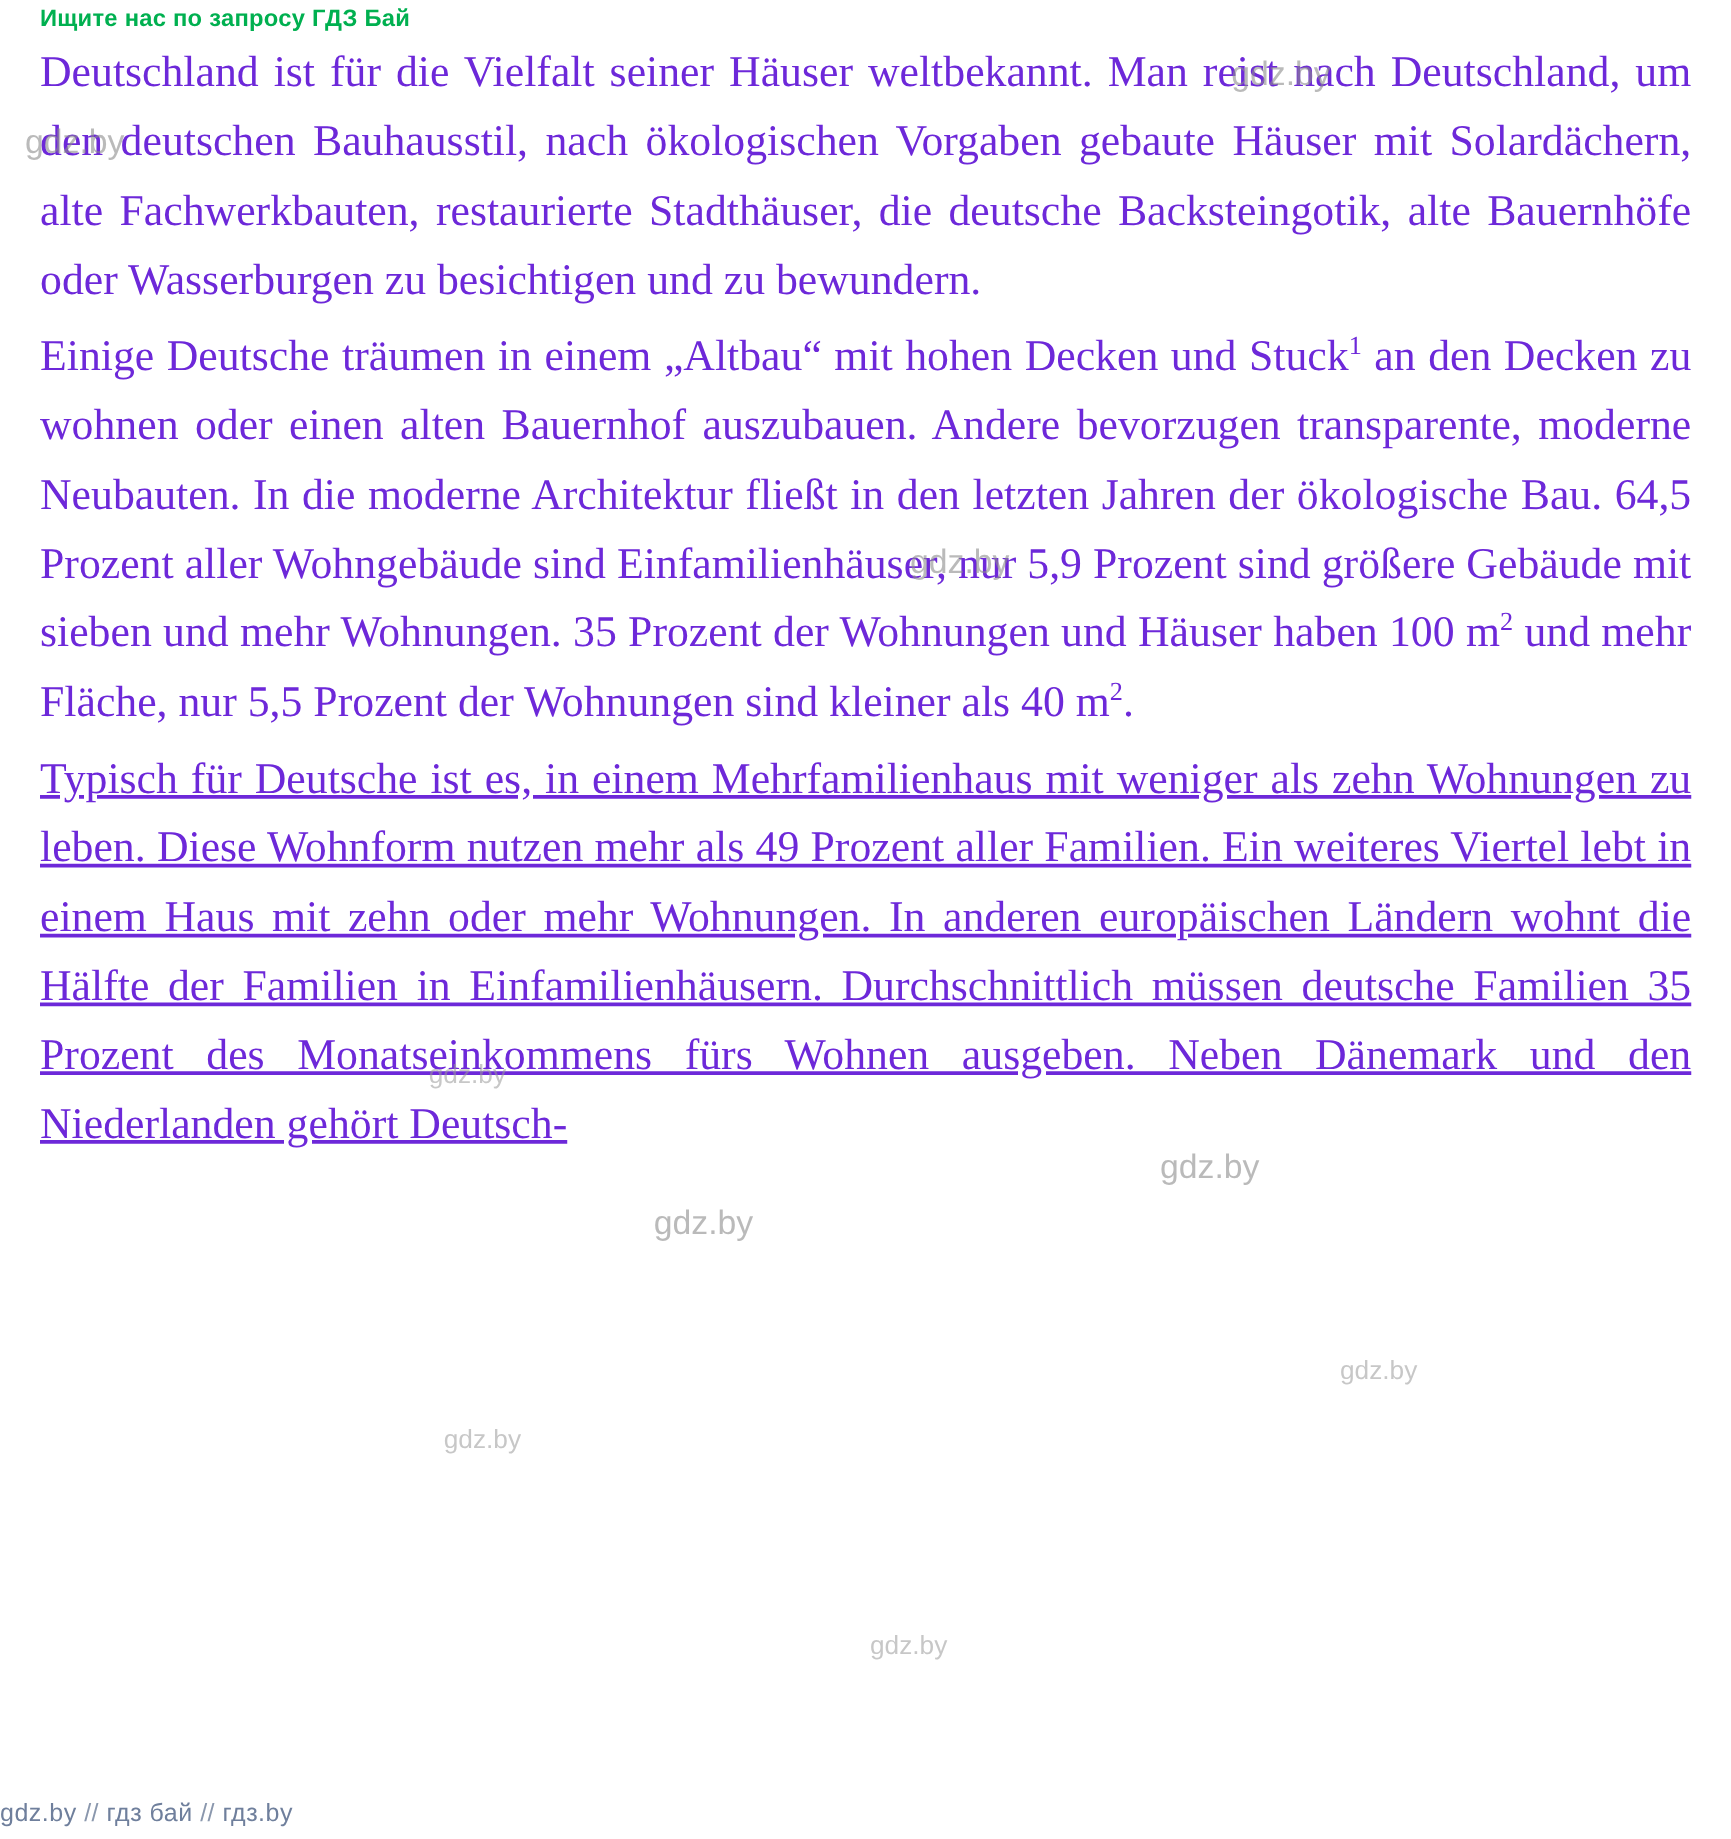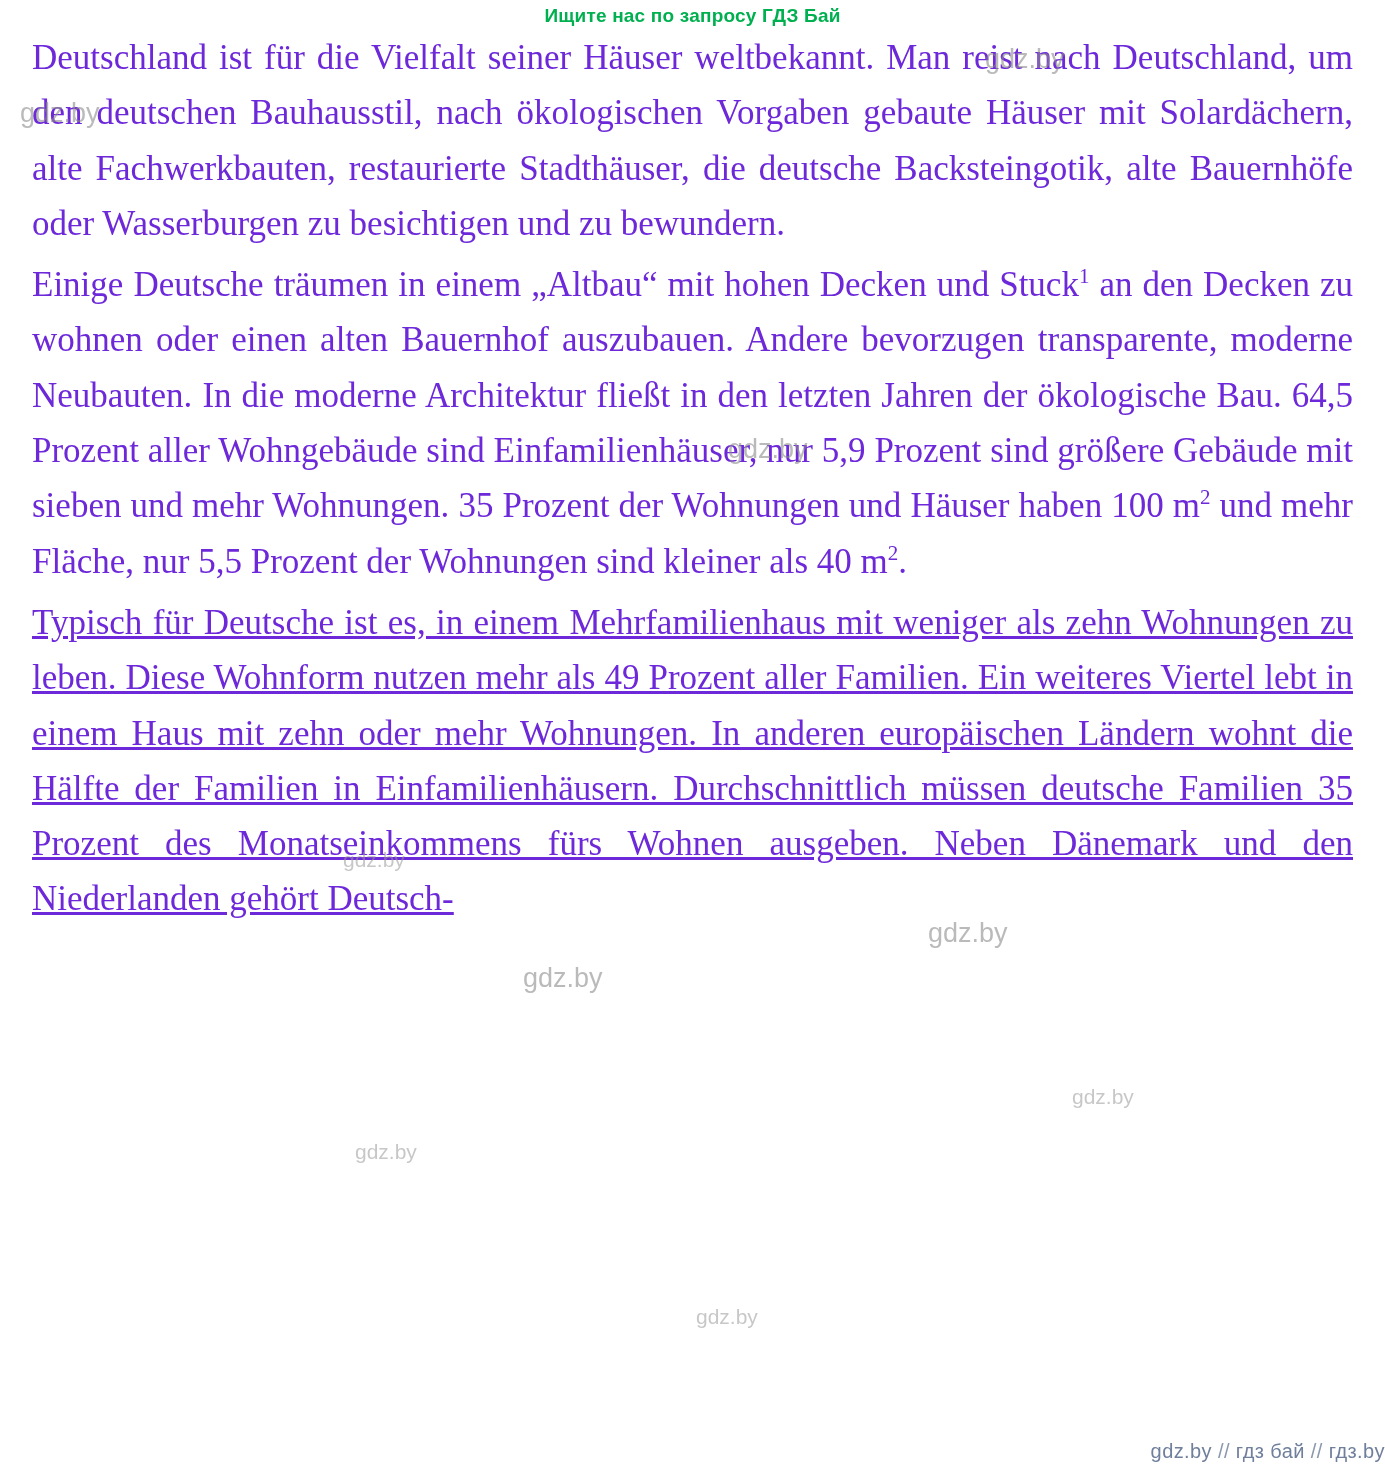--- a/index.html
+++ b/index.html
@@ -16,21 +16,21 @@
     overflow: hidden;
   }
   .page {
     position: relative;
     width: 1385px;
     height: 1471px;
     box-sizing: border-box;
     padding: 0 32px;
   }
   .top-banner {
-    text-align: center;
+    text-align: left;
     color: #00b050;
     font-family: "Liberation Sans", sans-serif;
     font-size: 19px;
     font-weight: 600;
     letter-spacing: 0.2px;
     padding-top: 4px;
     height: 26px;
     line-height: 24px;
   }
   .task-heading {
@@ -73,21 +73,21 @@
   .wm-big {
     font-size: 27px;
     color: #8d8d8d;
     opacity: 0.6;
   }
   .footer {
     position: absolute;
     left: 0;
     right: 0;
     bottom: 8px;
-    text-align: right;
+    text-align: left;
     font-family: "Liberation Sans", sans-serif;
     font-size: 20px;
     color: #6f7f9c;
     letter-spacing: 0.4px;
   }
   .footer span.sep {
     color: #8a97ad;
     padding: 0 6px;
   }
 </style>

